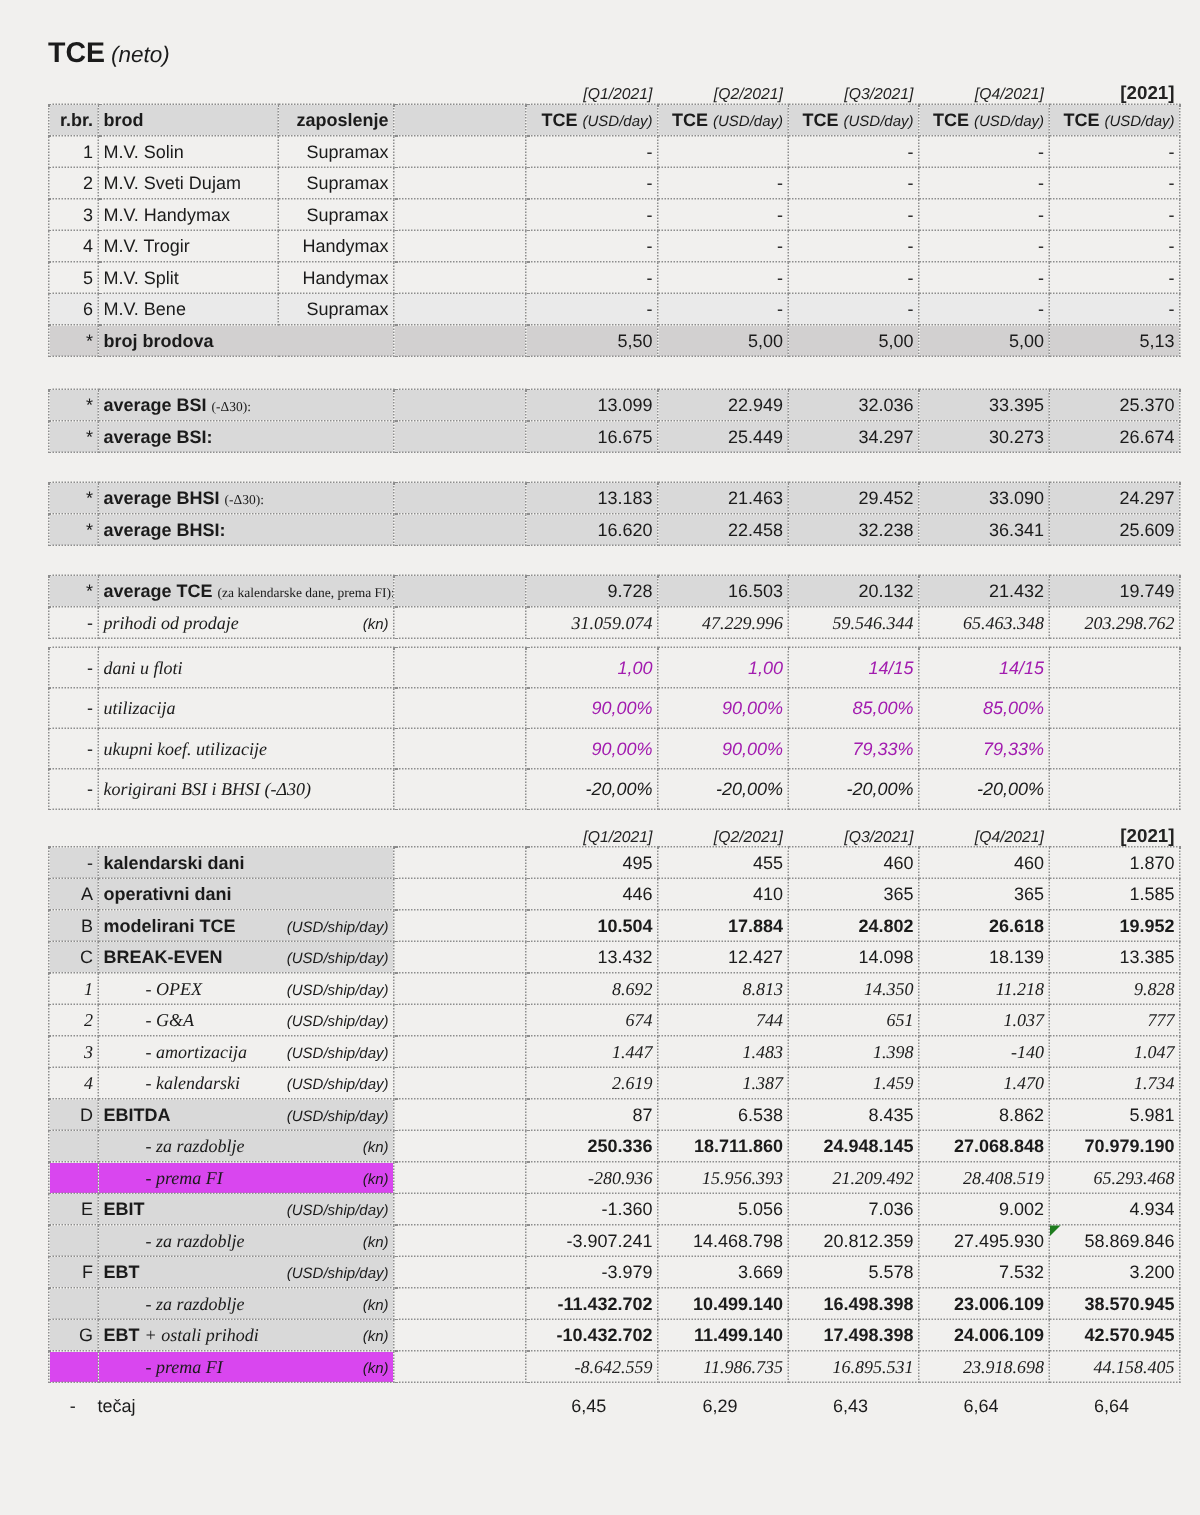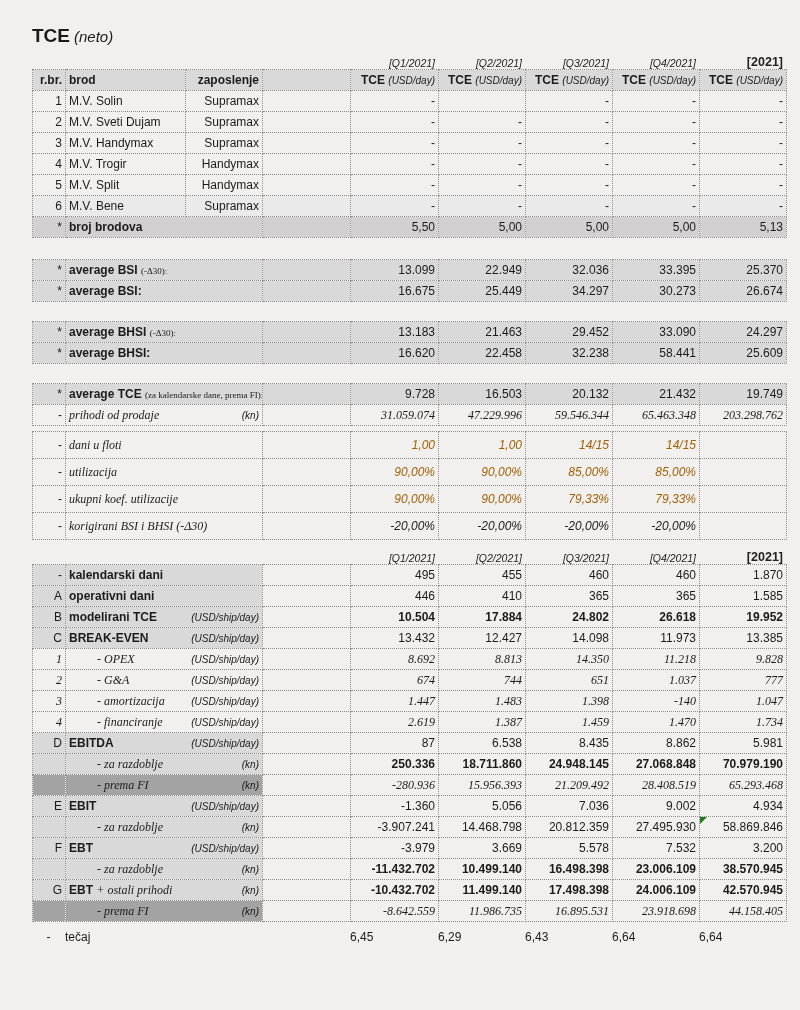--- a/index.html
+++ b/index.html
@@ -16,35 +16,35 @@
 
   table.sheet{border-collapse:collapse;table-layout:fixed;width:754px;}
   table.sheet td{border:1px dotted #8d8d8d;font-size:12px;height:20px;padding:0 3px;overflow:hidden;white-space:nowrap;box-sizing:content-box;vertical-align:middle;}
   td.c{text-align:right;}
   td.r{text-align:right;}
   .i{font-style:italic;font-family:Liberation Serif, serif;}
   .b{font-weight:bold;}
   td.gray{background:#d9d9d9;}
   td.dgray{background:#d2d0d0;}
   td.lgray{background:#eaeaea;}
-  td.llight{background:#a3a3a3;}
+  td.llight{background:#d946ef;}
   .lblflex{display:flex;justify-content:space-between;align-items:baseline;}
   .unit{font-style:italic;font-size:10px;}
   .note{font-size:9px;font-family:Liberation Serif, serif;}
   .sub{padding-left:28px;text-align:right;}
-  .red{color:#a16207;}
+  .red{color:#a21caf;}
   .mt1{margin-top:21px;} .mt2{margin-top:19px;}
 
   .section-title{font-size:19px;font-weight:bold;letter-spacing:.2px;height:24px;line-height:24px;margin-top:41px;}
   table.model td{height:26px;}
   table.model td.val{font-style:italic;}
 
   .tecaj-row{display:grid;grid-template-columns:33px 197px 88px 88px 87px 87px 87px 87px;width:754px;margin-top:5px;height:20px;align-items:center;font-size:12px;}
   .tecaj-row .tnum{text-align:center;}
-  .tecaj-row .tval{text-align:left;padding-right:3px;}
+  .tecaj-row .tval{text-align:center;padding-right:3px;}
 
   .flag{position:absolute;top:-1px;left:0;width:0;height:0;border-top:8px solid #1e7c1e;border-right:8px solid transparent;}
   td.relcell{position:relative;}
 </style>
 </head>
 <body>
 
 <div class="page">
 
   <div class="doc-title">
@@ -219,21 +219,21 @@
       <td class="r gray">33.090</td>
       <td class="r gray">24.297</td>
     </tr>
     <tr>
       <td class="c gray">*</td>
       <td class="gray b">average BHSI:</td>
       <td class="gray"></td>
       <td class="r gray">16.620</td>
       <td class="r gray">22.458</td>
       <td class="r gray">32.238</td>
-      <td class="r gray">58.441</td>
+      <td class="r gray">36.341</td>
       <td class="r gray">25.609</td>
     </tr>
   </tbody>
     </table>
 
   <table class="sheet mt2">
     <colgroup>
         <col style="width:33px">
         <col style="width:197px">
         <col style="width:88px">
@@ -389,21 +389,21 @@
       <td class="gray">
             <span class="lblflex">
               <span class="b">BREAK-EVEN</span>
               <span class="unit">(USD/ship/day)</span>
             </span>
           </td>
       <td></td>
       <td class="r">13.432</td>
       <td class="r">12.427</td>
       <td class="r">14.098</td>
-      <td class="r">11.973</td>
+      <td class="r">18.139</td>
       <td class="r">13.385</td>
     </tr>
     <tr>
       <td class="c i">1</td>
       <td>
             <span class="lblflex">
               <span class="i sub">- OPEX</span>
               <span class="unit">(USD/ship/day)</span>
             </span>
           </td>
@@ -441,21 +441,21 @@
       <td class="r i">1.447</td>
       <td class="r i">1.483</td>
       <td class="r i">1.398</td>
       <td class="r i">-140</td>
       <td class="r i">1.047</td>
     </tr>
     <tr>
       <td class="c i">4</td>
       <td>
             <span class="lblflex">
-              <span class="i sub">- financiranje</span>
+              <span class="i sub">- kalendarski</span>
               <span class="unit">(USD/ship/day)</span>
             </span>
           </td>
       <td></td>
       <td class="r i">2.619</td>
       <td class="r i">1.387</td>
       <td class="r i">1.459</td>
       <td class="r i">1.470</td>
       <td class="r i">1.734</td>
     </tr>

